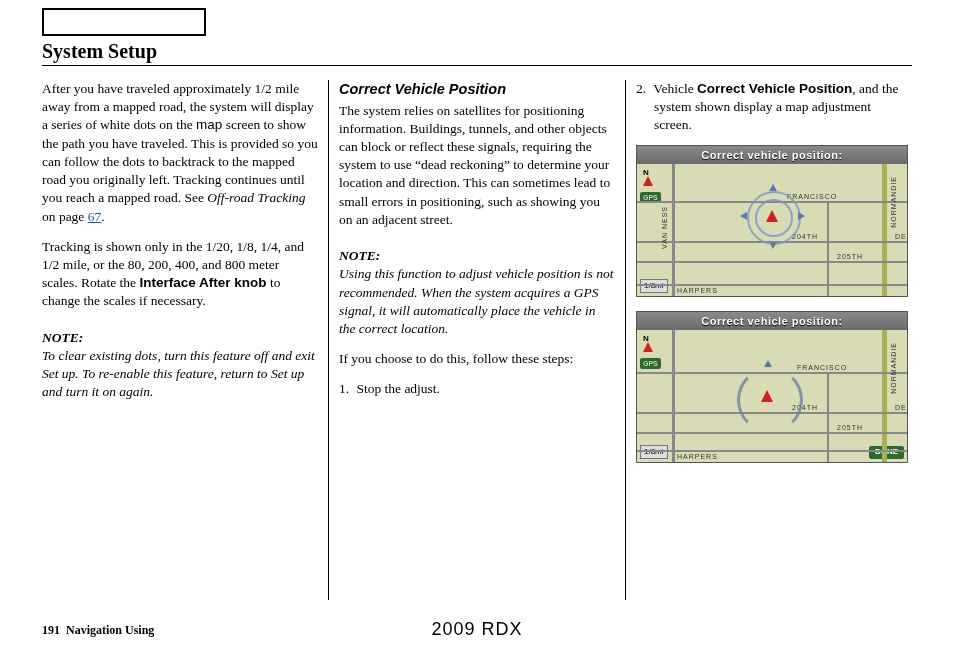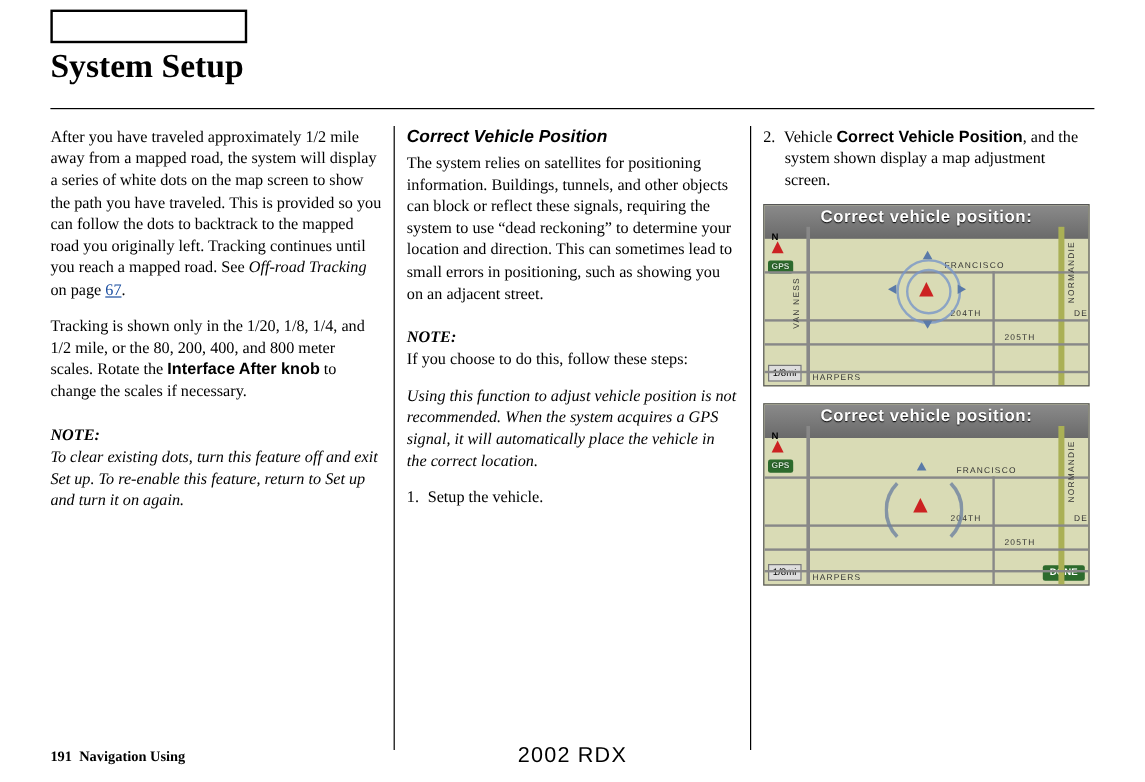--- a/index.html
+++ b/index.html
@@ -19,25 +19,25 @@
     height: 100%;
     position: relative;
   }
   .top-slot {
     width: 160px;
     height: 24px;
     border: 2px solid #000;
     margin-bottom: 4px;
   }
   .title {
-    font-size: 28px;
+    font-size: 20px;
     font-weight: bold;
     font-family: Georgia, serif;
     border-bottom: 1.5px solid #000;
-    padding-bottom: 18px;
+    padding-bottom: 2px;
     margin-bottom: 14px;
   }
   .columns {
     display: flex;
     gap: 0;
     height: 520px;
   }
   .col {
     flex: 1;
     padding: 0 10px;
@@ -58,43 +58,43 @@
   }
   .note-head {
     font-weight: bold;
     font-style: italic;
     margin-top: 18px;
   }
   .note-body {
     font-style: italic;
   }
   .sans-bold { font-family: Arial, sans-serif; font-weight: bold; }
-  .map-word { font-family: Liberation Serif, serif; }
+  .map-word { font-family: Liberation Sans, sans-serif; }
   .italic { font-style: italic; }
   .link { color: #1b4ea0; text-decoration: underline; }
   .step { margin: 0 0 10px 0; padding-left: 18px; text-indent: -18px; }
   .step .num { display: inline-block; width: 14px; text-indent: 0; }
   .map-img {
     width: 270px;
     height: 150px;
     border: 1px solid #555;
     margin: 6px 0 14px 0;
     position: relative;
     background: #d9dbb5;
     overflow: hidden;
   }
   
   .map-header {
     position: absolute;
     top: 0; left: 0; right: 0;
-    height: 28px;
+    height: 18px;
     background: linear-gradient(#8a8a8a, #6a6a6a);
     color: #fff;
     font-family: Arial, sans-serif;
-    font-size: 14px;
+    font-size: 11px;
     font-weight: bold;
     text-align: center;
     line-height: 18px;
     text-shadow: 0 1px 1px #000;
     letter-spacing: 0.5px;
   }
   .compass {
     position: absolute;
     top: 22px; left: 4px;
     width: 14px; height: 22px;
@@ -201,23 +201,23 @@
         <span>Tracking is shown only in the 1/20, 1/8, 1/4, and 1/2 mile, or the 80, 200, 400, and 800 meter scales. Rotate the </span><span class="sans-bold">Interface After knob</span><span> to change the scales if necessary.</span>
       </p>
       <div class="note-head">NOTE:</div>
       <p class="para note-body">To clear existing dots, turn this feature off and exit Set up. To re-enable this feature, return to Set up and turn it on again.</p>
     </div>
 
     <div class="col col2">
       <div class="subhead">Correct Vehicle Position</div>
       <p class="para" style="margin-top:0">The system relies on satellites for positioning information. Buildings, tunnels, and other objects can block or reflect these signals, requiring the system to use “dead reckoning” to determine your location and direction. This can sometimes lead to small errors in positioning, such as showing you on an adjacent street.</p>
       <div class="note-head">NOTE:</div>
+      <p class="para note-body">Using this function to adjust vehicle position is not recommended. When the system acquires a GPS signal, it will automatically place the vehicle in the correct location.</p>
       <p class="para">If you choose to do this, follow these steps:</p>
-      <p class="para note-body">Using this function to adjust vehicle position is not recommended. When the system acquires a GPS signal, it will automatically place the vehicle in the correct location.</p>
-      <p class="step"><span class="num">1.</span> <span>Setup the vehicle.</span></p>
+      <p class="step"><span class="num">1.</span> <span>Stop the adjust.</span></p>
     </div>
 
     <div class="col col3">
       <p class="step"><span class="num">2.</span> <span>Vehicle </span><span class="sans-bold">Correct Vehicle Position</span><span>, and the system shown display a map adjustment screen.</span></p>
 
       <div class="map-img">
         <div class="map-header">Correct vehicle position:</div>
         <div class="compass">
           <div class="compass-n">N</div>
           <div class="compass-arrow"></div>
@@ -279,15 +279,15 @@
         <div style="position:absolute;left:127px;top:48px;width:0;height:0;border-left:4px solid transparent;border-right:4px solid transparent;border-bottom:7px solid #5a7aa8"></div>
       </div>
     </div>
 
   </div>
 
   <div class="footer">
     <div class="footer-left">
       <b>191</b>&nbsp;&nbsp;<b>Navigation Using</b>
     </div>
-    <div class="footer-center">2002 RDX</div>
+    <div class="footer-center">2009 RDX</div>
   </div>
 </div>
 
 </body></html>

